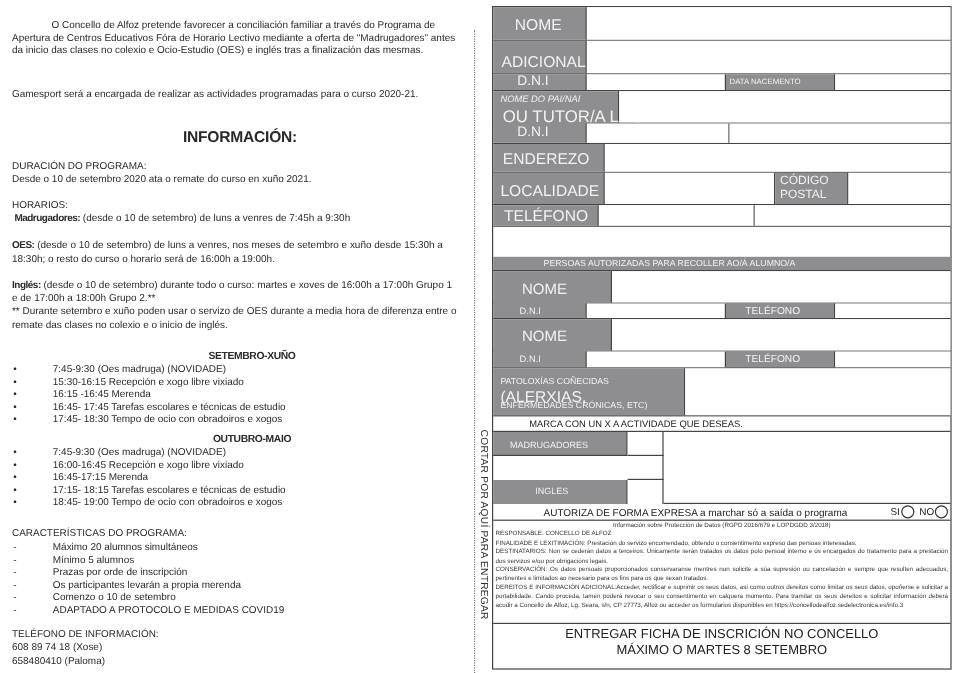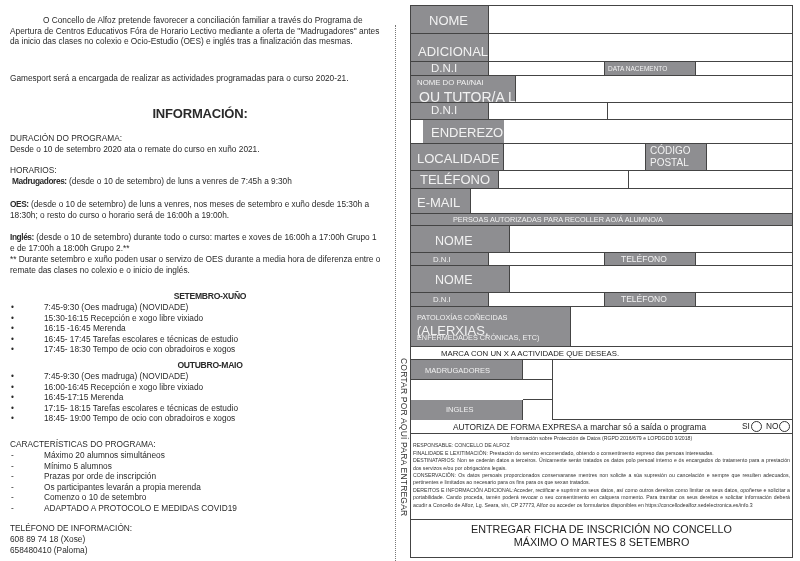--- a/index.html
+++ b/index.html
@@ -151,36 +151,36 @@
       </div>
     <div class="cell in" style="left:78px;width:116px;"></div>
     <div class="cell lbl" style="left:194px;width:91px;">
         <span class="lt" style="left:3px;top:3px;font-size:6.5px;">DATA NACEMENTO</span>
       </div>
     <div class="cell in" style="left:285px;width:96px;border-right:none;"></div>
   </div>
 
   <div class="row" style="top:70px;height:27px;">
     <div class="cell lbl" style="left:0;width:105px;">
-      <span class="lt" style="left:6px;top:2px;font-size:7.8px;">NOME DO PAI/NAI</span>
+      <span class="lt" style="left:6px;top:2px;font-size:7.8px;font-style:italic;">NOME DO PAI/NAI</span>
       <span class="lt" style="left:8px;top:13px;font-size:14px;">OU TUTOR/A LEGAL:</span>
     </div>
     <div class="cell in" style="left:105px;width:276px;border-right:none;"></div>
   </div>
 
   <div class="row" style="top:97px;height:17px;">
     <div class="cell lbl" style="left:0;width:78px;">
         <span class="lt" style="left:20px;top:1px;font-size:11.5px;">D.N.I</span>
       </div>
     <div class="cell in" style="left:78px;width:119px;"></div>
     <div class="cell in" style="left:197px;width:184px;border-right:none;"></div>
   </div>
 
   <div class="row" style="top:114px;height:24px;">
-    <div class="cell lbl" style="left:12px;width:93px;">
+    <div class="cell lbl" style="left:0;width:93px;">
         <span class="lt" style="left:8px;top:5px;font-size:13px;">ENDEREZO</span>
       </div>
     <div class="cell in" style="left:93px;width:288px;border-right:none;"></div>
   </div>
 
   <div class="row" style="top:138px;height:27px;">
     <div class="cell lbl" style="left:0;width:93px;">
         <span class="lt" style="left:6px;top:7px;font-size:13px;">LOCALIDADE</span>
       </div>
     <div class="cell in" style="left:93px;width:142px;"></div>
@@ -192,26 +192,20 @@
   </div>
 
   <div class="row" style="top:165px;height:18px;">
     <div class="cell lbl" style="left:0;width:88px;">
         <span class="lt" style="left:9px;top:1px;font-size:13px;">TELÉFONO</span>
       </div>
     <div class="cell in" style="left:88px;width:130px;"></div>
     <div class="cell in" style="left:218px;width:163px;border-right:none;"></div>
   </div>
 
-  <div class="row" style="top:183px;height:25px;">
-    <div class="cell lbl" style="left:0;width:60px;">
-        <span class="lt" style="left:6px;top:6px;font-size:13px;">E-MAIL</span>
-      </div>
-    <div class="cell in" style="left:60px;width:321px;border-right:none;"></div>
-  </div>
 
   <div class="row lbl" style="top:208px;height:12px;">
     <span class="lt" style="left:42px;top:1px;font-size:7.3px;">PERSOAS AUTORIZADAS PARA RECOLLER AO/Á ALUMNO/A</span>
   </div>
 
   <div class="row" style="top:220px;height:27px;">
     <div class="cell lbl" style="left:0;width:99px;">
         <span class="lt" style="left:24px;top:8px;font-size:12.5px;">NOME</span>
       </div>
     <div class="cell in" style="left:99px;width:282px;border-right:none;"></div>

